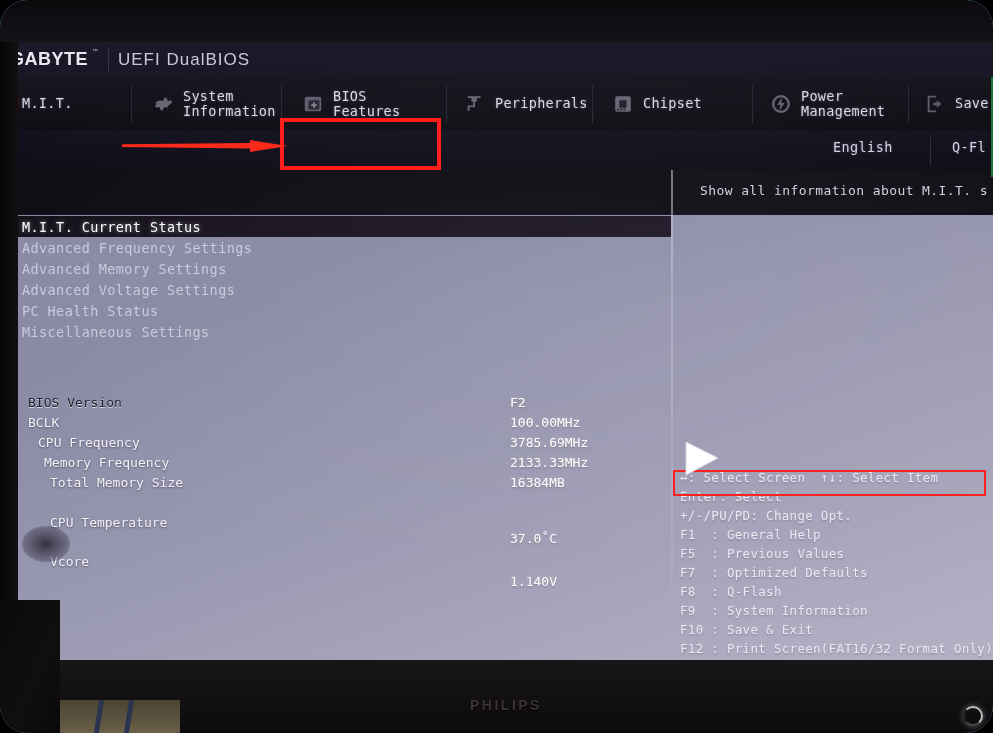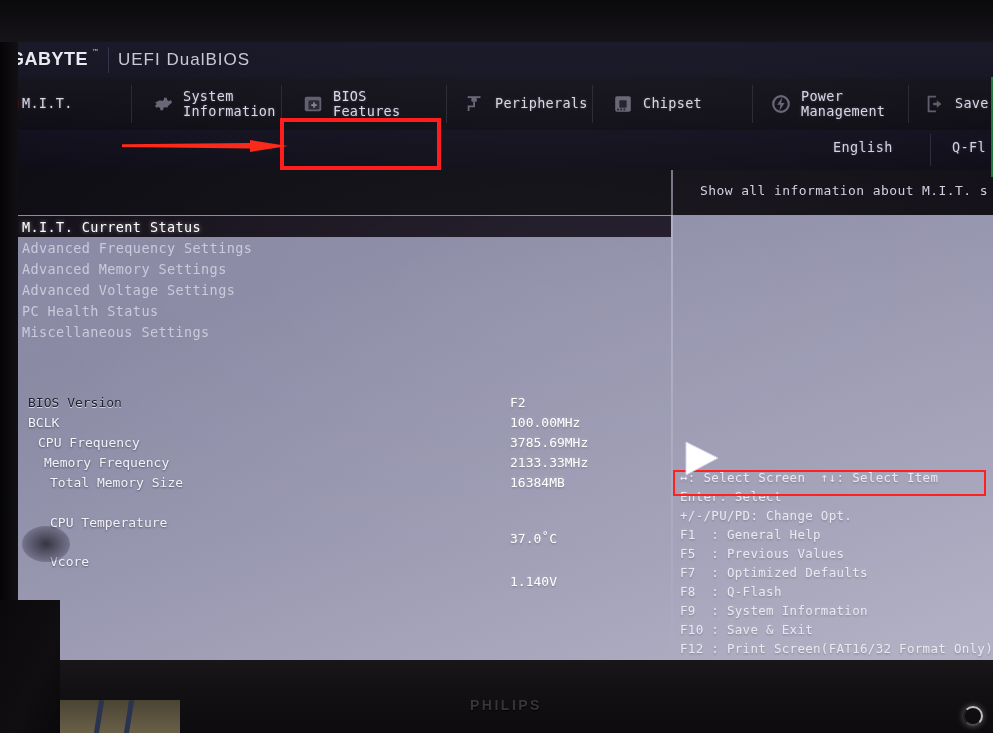--- a/index.html
+++ b/index.html
@@ -1,21 +1,21 @@
 <!DOCTYPE html>
 <html><head>
 <meta charset="utf-8">
 <style>
   html,body{margin:0;padding:0;background:#000;}
   body{
     width:993px;height:733px;overflow:hidden;position:relative;
     font-family:"DejaVu Sans Mono","Liberation Mono",monospace;
   }
   
-  #photo{position:absolute;inset:0;background:#7dd3fc;overflow:hidden;}
+  #photo{position:absolute;inset:0;background:#7dd3fc;overflow:hidden;border-radius:27px;}
   #bezel-top{position:absolute;left:0;top:0;width:993px;height:42px;
     background:linear-gradient(180deg,#0a090c 0%,#121014 70%,#171419 100%);}
   #bezel-bottom{position:absolute;left:0;top:660px;width:993px;height:73px;
     background:linear-gradient(180deg,#191619 0%,#141114 35%,#0d0b0e 100%);}
   #bezel-left{position:absolute;left:0;top:42px;width:18px;height:640px;
     background:linear-gradient(90deg,#050406 0%,#121013 100%);z-index:6;}
   #bezel-left-lower{position:absolute;left:0;top:600px;width:60px;height:133px;
     background:linear-gradient(115deg,#0b090c 0%,#100e11 60%,#0a080b 100%);z-index:7;}
   #desk{position:absolute;left:0;top:700px;width:180px;height:33px;
     background:linear-gradient(180deg,#4a4434 0%,#6a6048 100%);z-index:5;}

